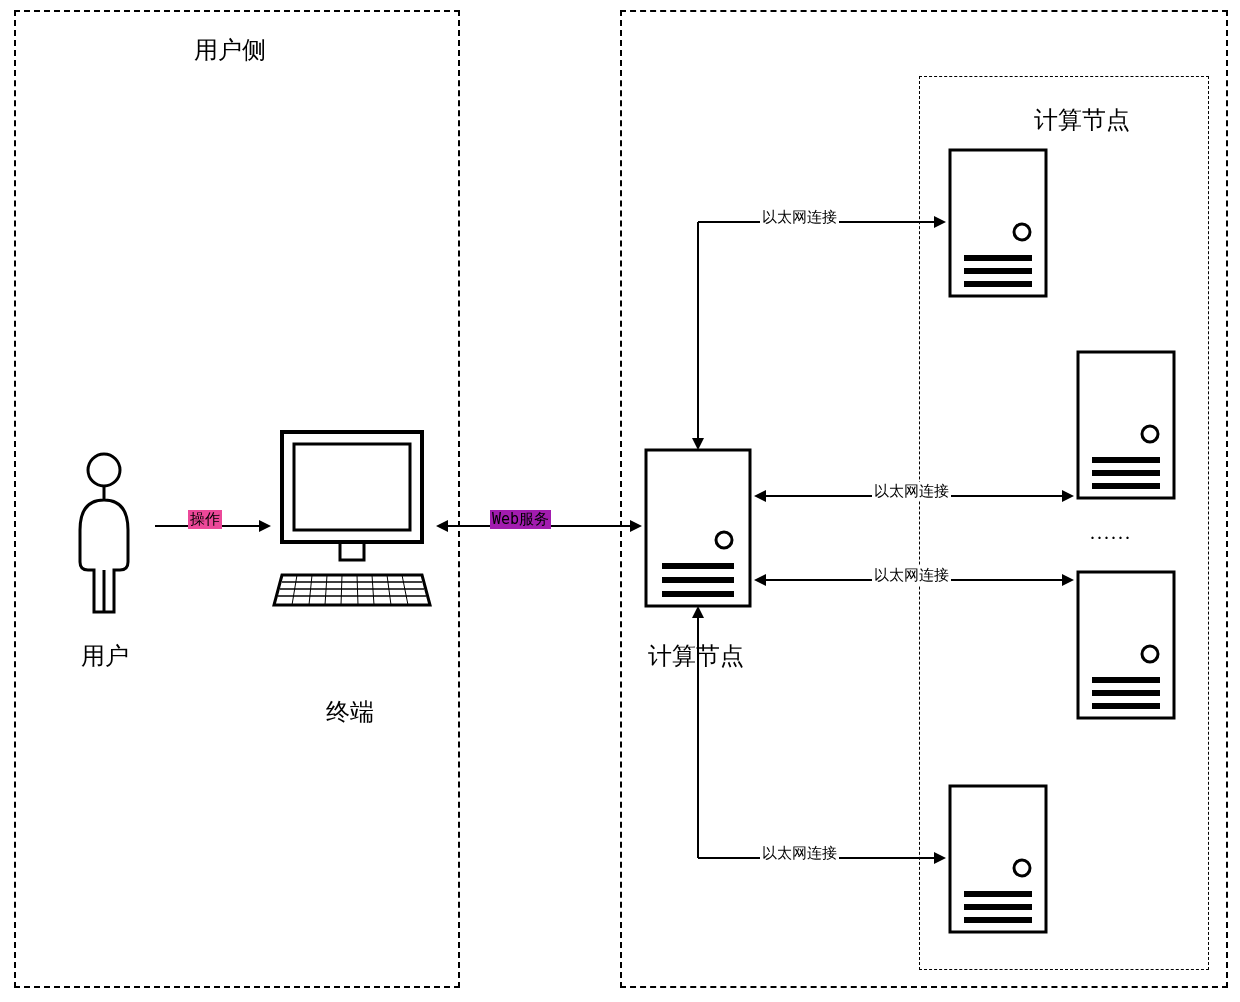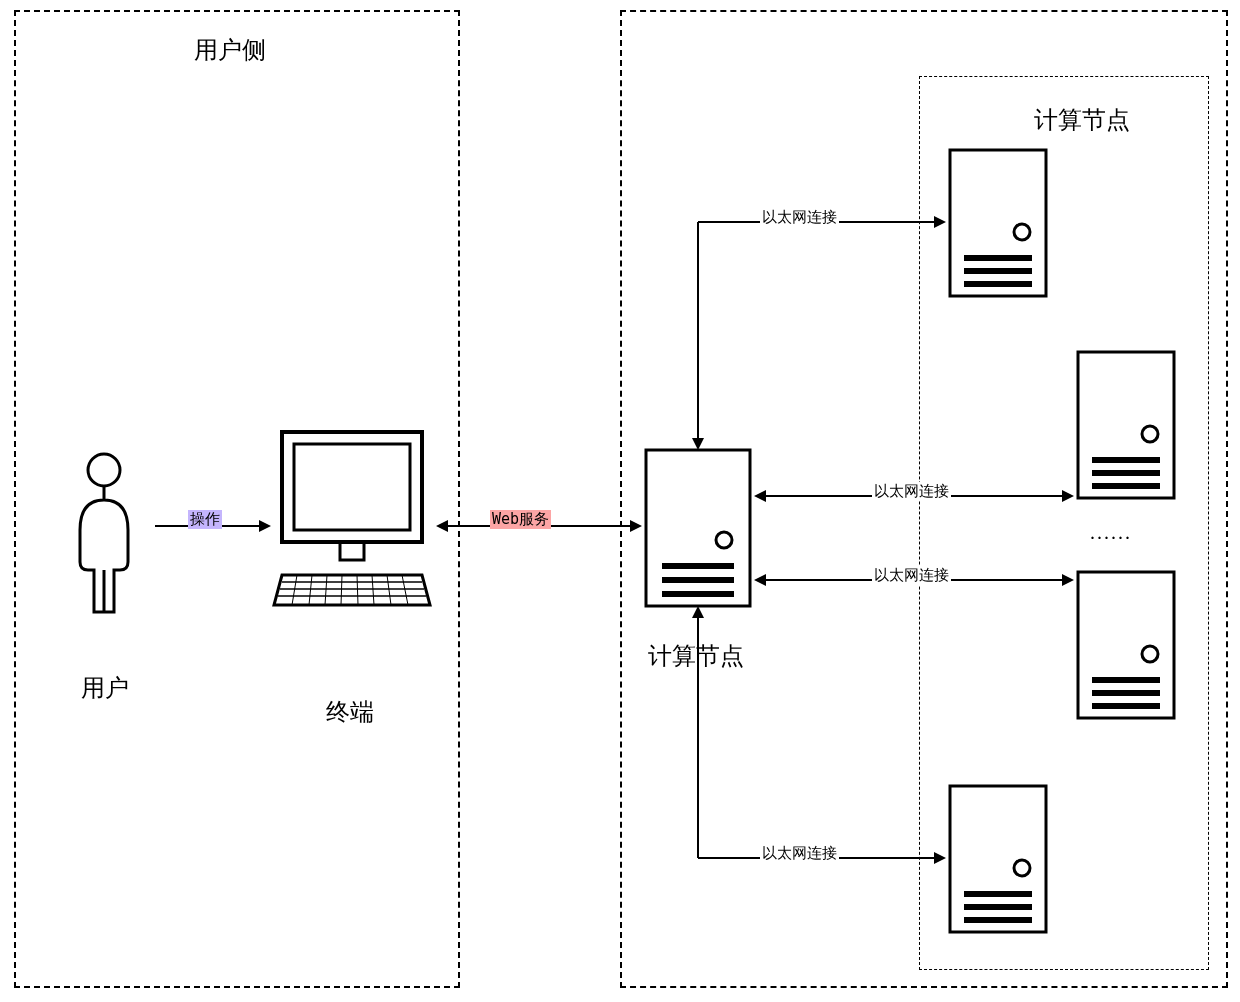--- a/index.html
+++ b/index.html
@@ -21,21 +21,21 @@
   <div class="dashed-box" style="left:620px; top:10px; width:608px; height:978px;"></div>
 
   <div class="dashed-box" style="left:919px; top:76px; width:290px; height:894px; border-width:1.5px;"></div>
   <div class="label" style="left:1012px; top:104px; width:140px;">计算节点</div>
 
   <svg class="icon" style="left:64px; top:452px; width:80px; height:170px;" viewBox="0 0 80 170">
     <circle cx="40" cy="18" r="16" fill="none" stroke="#000" stroke-width="3"></circle>
     <path d="M 40 34 L 40 48 M 16 78 Q 16 48 40 48 Q 64 48 64 78 L 64 110 Q 64 118 56 118 L 50 118 L 50 160 L 30 160 L 30 118 L 24 118 Q 16 118 16 110 Z" fill="none" stroke="#000" stroke-width="3"></path>
     <line x1="40" y1="118" x2="40" y2="160" stroke="#000" stroke-width="3"></line>
   </svg>
-  <div class="label" style="left:70px; top:672px; width:70px;">用户</div>
+  <div class="label" style="left:70px; top:640px; width:70px;">用户</div>
 
   <svg class="icon" style="left:272px; top:427px; width:160px; height:190px;" viewBox="0 0 160 190">
     <rect x="10" y="5" width="140" height="110" fill="none" stroke="#000" stroke-width="4"></rect>
     <rect x="22" y="17" width="116" height="86" fill="none" stroke="#000" stroke-width="3"></rect>
     <rect x="68" y="115" width="24" height="18" fill="none" stroke="#000" stroke-width="3"></rect>
     <path d="M 10 148 L 150 148 L 158 178 L 2 178 Z" fill="none" stroke="#000" stroke-width="3"></path>
     <line x1="10" y1="155" x2="150" y2="155" stroke="#000" stroke-width="1.5"></line>
     <line x1="8" y1="162" x2="152" y2="162" stroke="#000" stroke-width="1.5"></line>
     <line x1="6" y1="169" x2="154" y2="169" stroke="#000" stroke-width="1.5"></line>
     <line x1="25" y1="148" x2="20" y2="178" stroke="#000" stroke-width="1"></line>
@@ -46,28 +46,28 @@
     <line x1="100" y1="148" x2="102" y2="178" stroke="#000" stroke-width="1"></line>
     <line x1="115" y1="148" x2="119" y2="178" stroke="#000" stroke-width="1"></line>
     <line x1="130" y1="148" x2="136" y2="178" stroke="#000" stroke-width="1"></line>
   </svg>
   <div class="label" style="left:310px; top:696px; width:80px;">终端</div>
 
   <svg class="icon" style="left:155px; top:516px; width:116px; height:20px;" viewBox="0 0 116 20">
     <line x1="0" y1="10" x2="108" y2="10" stroke="#000" stroke-width="2"></line>
     <polygon points="116,10 104,4 104,16" fill="#000"></polygon>
   </svg>
-  <div class="small-label" style="left:188px; top:510px; background:#c4b5fd; padding:0 2px;">操作</div>
+  <div class="small-label" style="left:188px; top:510px; background:#ec4899; padding:0 2px;">操作</div>
 
   <svg class="icon" style="left:436px; top:516px; width:206px; height:20px;" viewBox="0 0 206 20">
     <line x1="8" y1="10" x2="198" y2="10" stroke="#000" stroke-width="2"></line>
     <polygon points="0,10 12,4 12,16" fill="#000"></polygon>
     <polygon points="206,10 194,4 194,16" fill="#000"></polygon>
   </svg>
-  <div class="small-label" style="left:490px; top:510px; background:#fca5a5; padding:0 2px; font-family: monospace, 'SimSun';">Web服务</div>
+  <div class="small-label" style="left:490px; top:510px; background:#a21caf; padding:0 2px; font-family: monospace, 'SimSun';">Web服务</div>
 
   <svg class="icon" style="left:644px; top:448px; width:108px; height:160px;" viewBox="0 0 108 160">
     <rect x="2" y="2" width="104" height="156" fill="none" stroke="#000" stroke-width="3"></rect>
     <circle cx="80" cy="92" r="8" fill="none" stroke="#000" stroke-width="3"></circle>
     <line x1="18" y1="118" x2="90" y2="118" stroke="#000" stroke-width="6"></line>
     <line x1="18" y1="132" x2="90" y2="132" stroke="#000" stroke-width="6"></line>
     <line x1="18" y1="146" x2="90" y2="146" stroke="#000" stroke-width="6"></line>
   </svg>
   <div class="label" style="left:636px; top:640px; width:120px;">计算节点</div>
 

